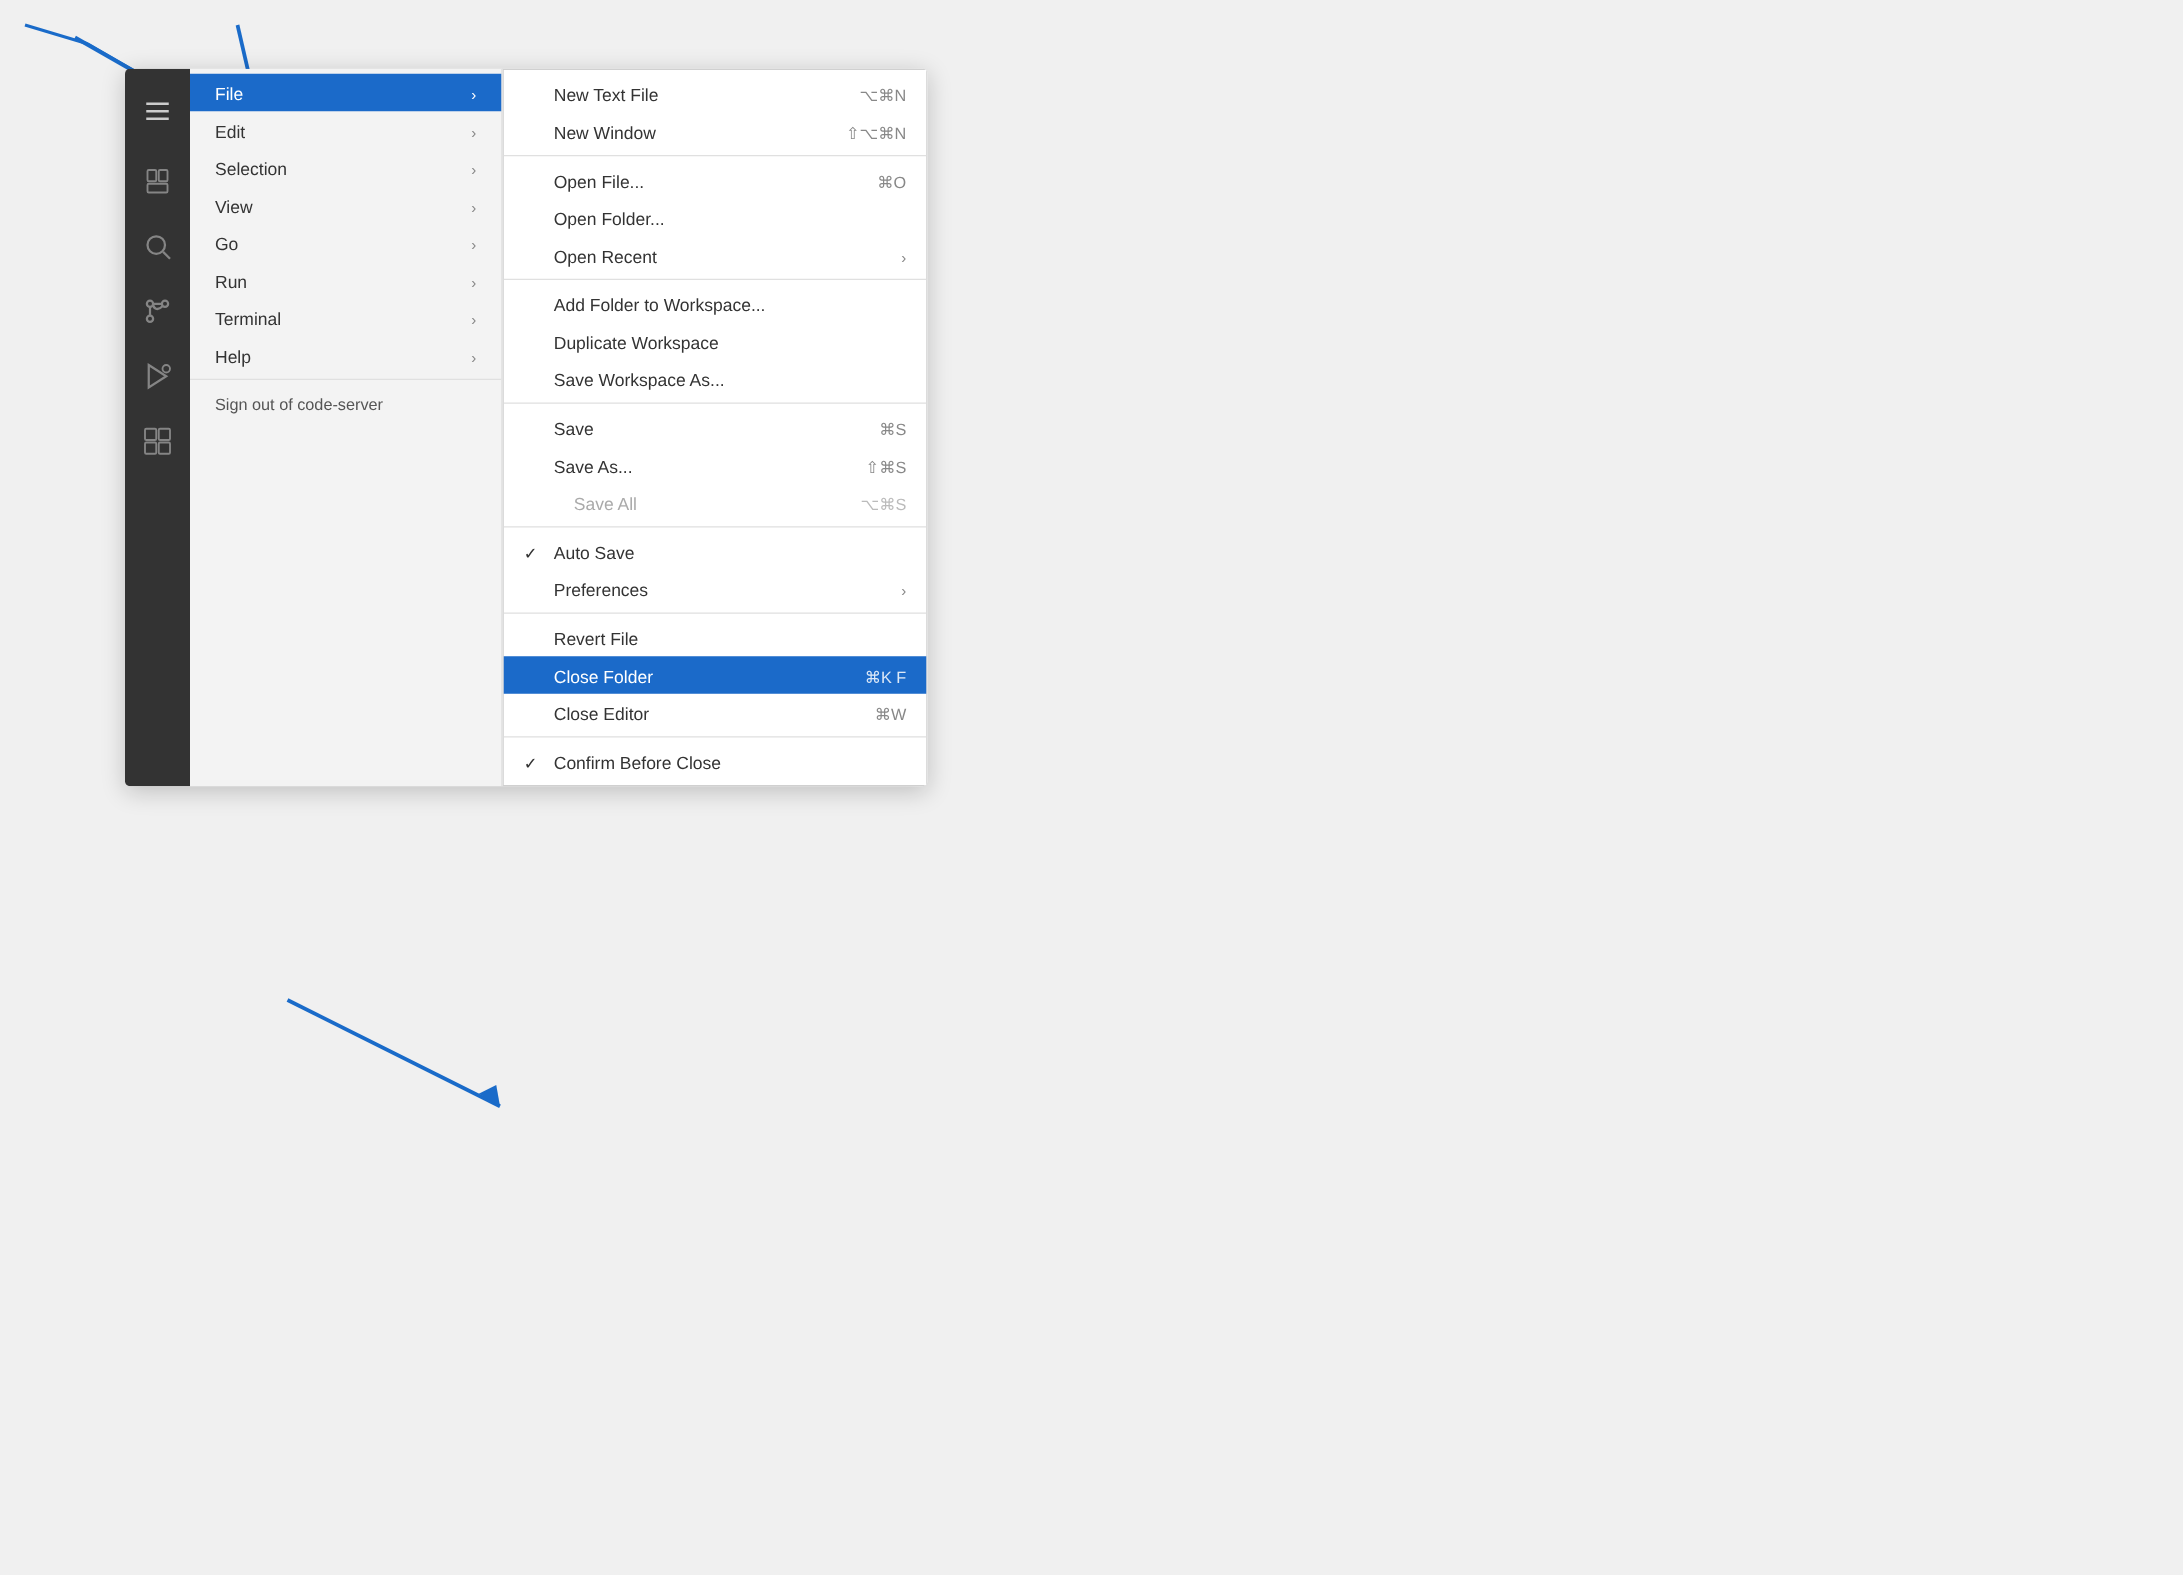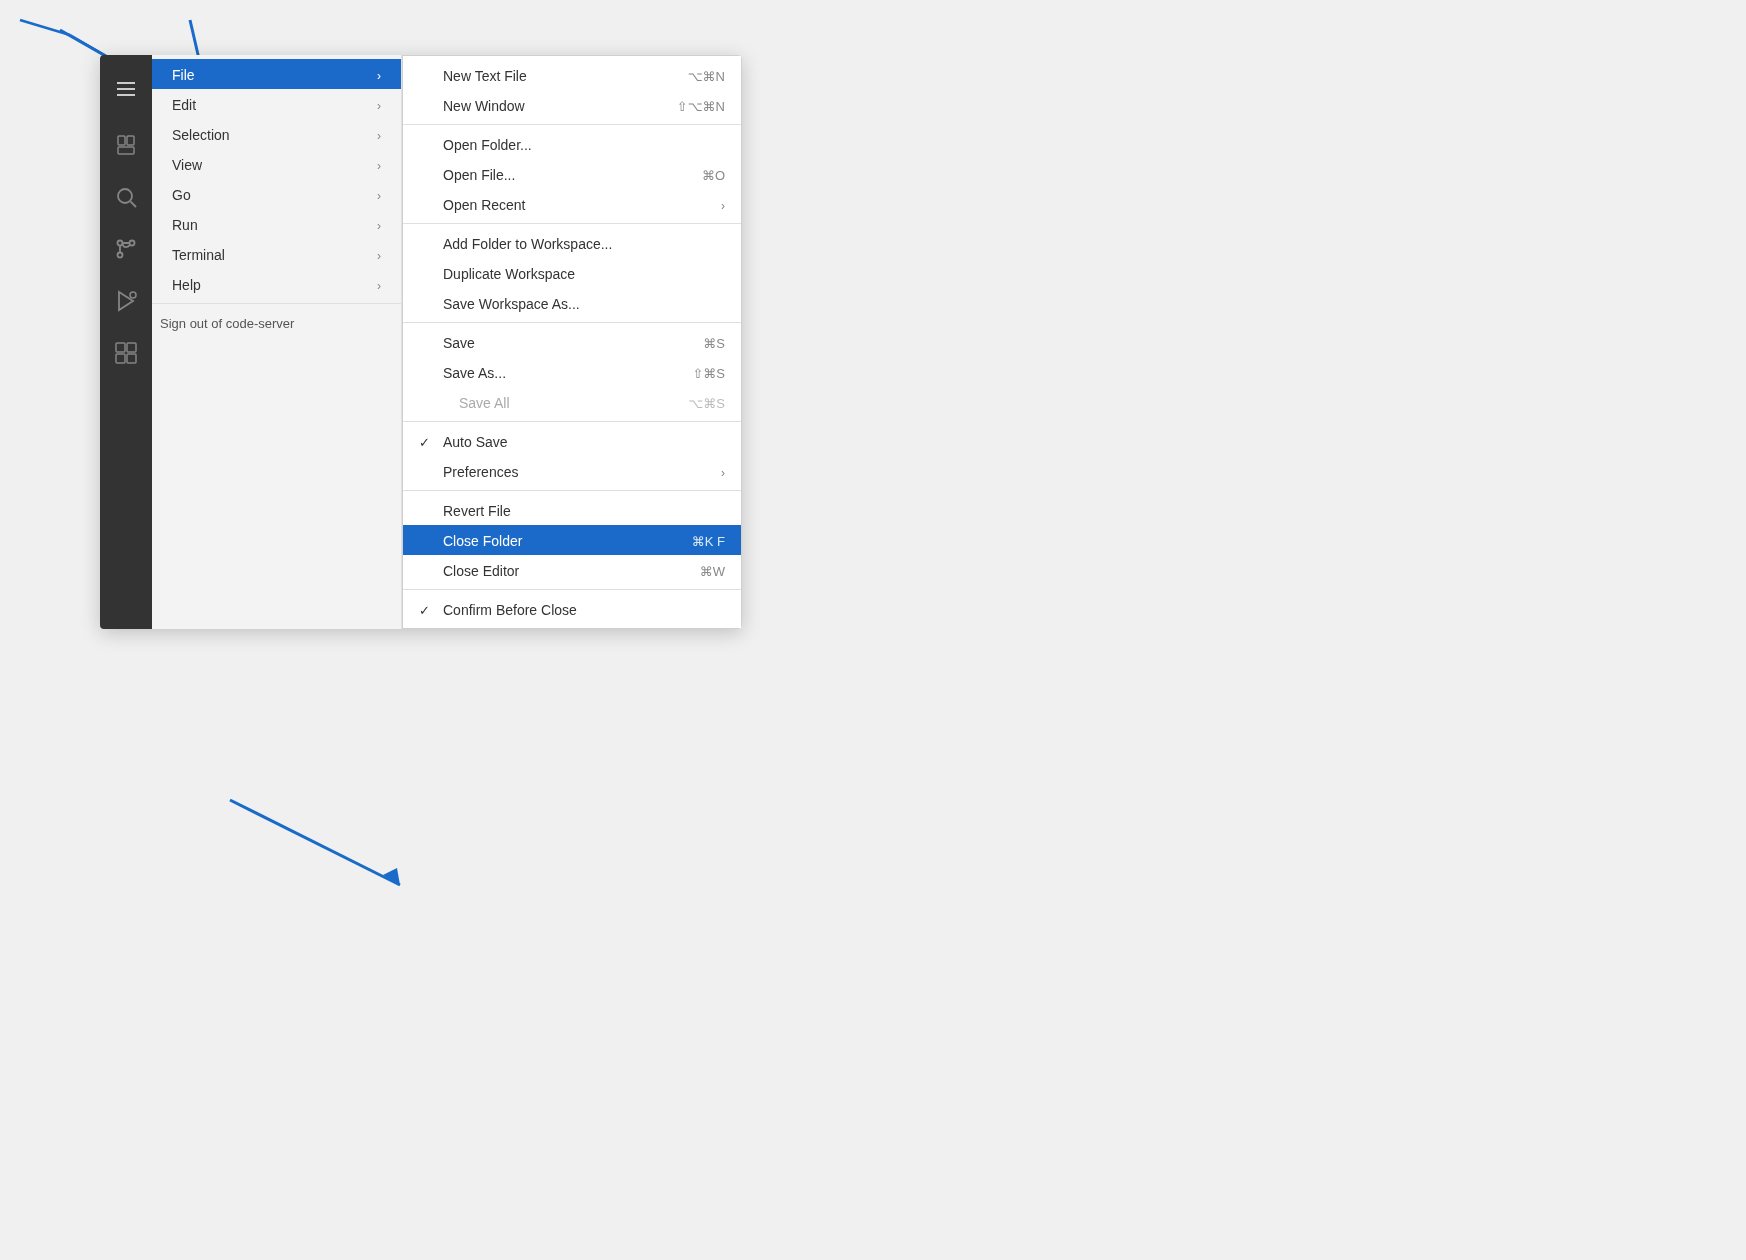--- a/index.html
+++ b/index.html
@@ -98,21 +98,21 @@
       font-size: 14px;
     }
 
     .menu-divider {
       height: 1px;
       background: #e0e0e0;
       margin: 4px 0;
     }
 
     .sign-out-item {
-      padding: 8px 8px;
+      padding: 8px 20px;
       font-size: 13px;
       color: #555;
       cursor: pointer;
     }
 
     
     .submenu {
       width: 340px;
       background: #ffffff;
       border: 1px solid #d0d0d0;
@@ -312,30 +312,30 @@
           <span>New Window</span>
         </span>
         <span class="shortcut">⇧⌥⌘N</span>
       </div>
 
       <div class="submenu-divider"></div>
 
       <div class="submenu-item">
         <span class="item-left">
           <span class="checkmark">&nbsp;</span>
+          <span>Open File...</span>
+        </span>
+        <span class="shortcut">⌘O</span>
+      </div>
+      <div class="submenu-item">
+        <span class="item-left">
+          <span class="checkmark">&nbsp;</span>
           <span>Open Folder...</span>
         </span>
         <span class="shortcut"></span>
-      </div>
-      <div class="submenu-item">
-        <span class="item-left">
-          <span class="checkmark">&nbsp;</span>
-          <span>Open File...</span>
-        </span>
-        <span class="shortcut">⌘O</span>
       </div>
       <div class="submenu-item">
         <span class="item-left">
           <span class="checkmark">&nbsp;</span>
           <span>Open Recent</span>
         </span>
         <span class="chevron">›</span>
       </div>
 
       <div class="submenu-divider"></div>

